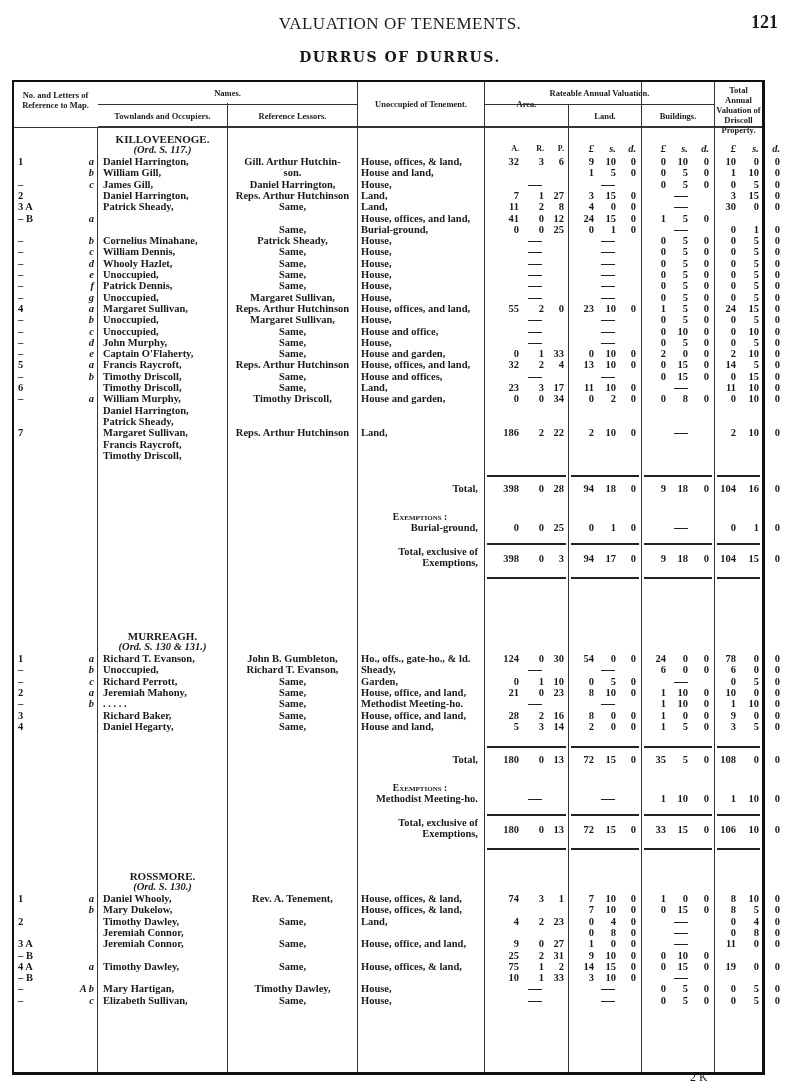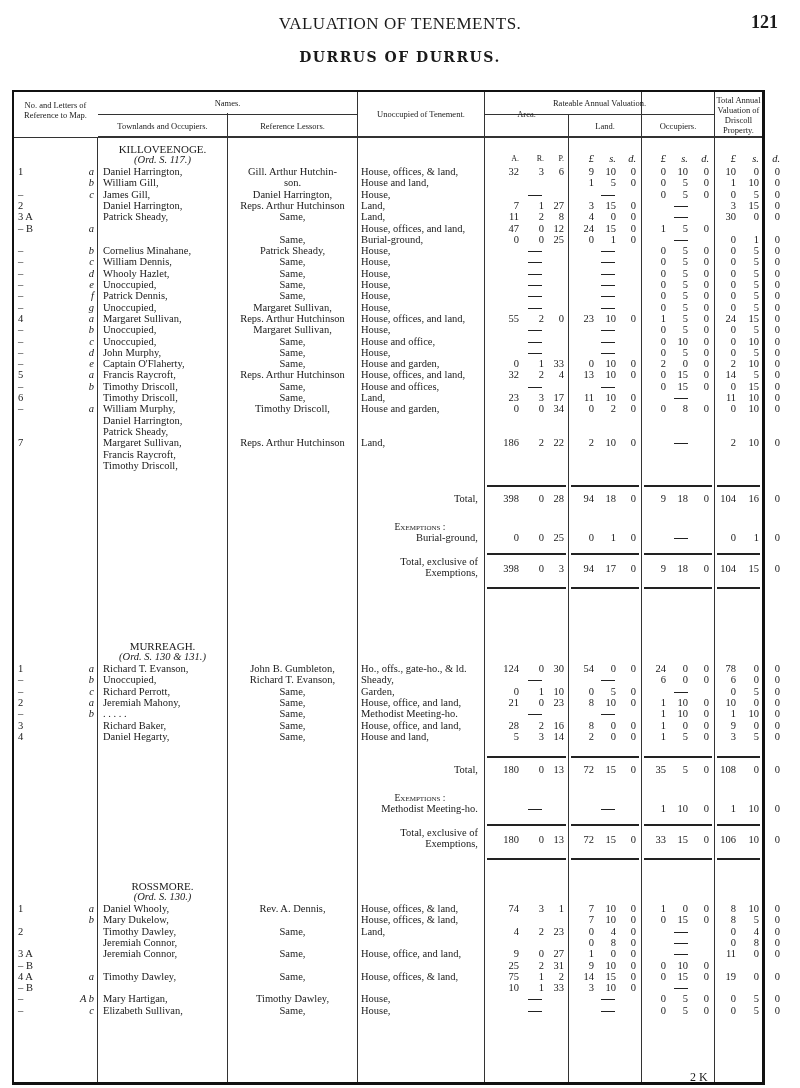--- a/index.html
+++ b/index.html
@@ -8,22 +8,22 @@
   .page-title { position: absolute; top: 14px; left: 0; width: 800px; text-align: center;
                 font-size: 17px; letter-spacing: 0.5px; font-family: "Liberation Serif", serif; }
   .page-number { position: absolute; top: 12px; right: 22px; font-size: 18px; font-weight: bold;
                  font-family: "Liberation Serif", serif; }
   .parish-title { position: absolute; top: 49px; left: 0; width: 800px; text-align: center;
                   font-size: 14px; font-weight: bold; letter-spacing: 1.5px;
                   font-family: "DejaVu Serif", serif; }
   .sheet-sig { position: absolute; top: 1070px; left: 690px; font-size: 12px;
                font-family: "Liberation Serif", serif; }
 
-  .frame { position: absolute; left: 12px; top: 90px; width: 748px; height: 990px;
-           border: 2px solid #111; border-bottom-width: 3px; border-right-width: 3px; }
+  .frame { position: absolute; left: 12px; top: 80px; width: 748px; height: 990px;
+           border: 2px solid #111; border-bottom-width: 3px; border-right-width: 3px; font-weight: bold; }
   .vline { position: absolute; top: 0; bottom: 0; border-left: 1px solid #333; }
   .hline { position: absolute; border-top: 1px solid #333; }
   .hthick { position: absolute; border-top: 2px solid #222; }
 
   .hd { position: absolute; font-size: 8.5px; text-align: center; line-height: 10px;
         font-family: "Liberation Serif", serif; }
 
   .t { position: absolute; font-size: 10.5px; line-height: 12px; white-space: nowrap;
        font-family: "Liberation Serif", serif; }
   .c { text-align: center; }
@@ -60,21 +60,21 @@
   <div style="position:absolute; left:213px; top:0; width:2px; height:21px; background:#fff; z-index:0"></div>
 
   <div class="hd" style="left:0; width:83px; top:8px">No. and Letters of Reference to Map.</div>
   <div class="hd" style="left:84px; width:259px; top:6px">Names.</div>
   <div class="hd" style="left:84px; width:129px; top:29px">Townlands and Occupiers.</div>
   <div class="hd" style="left:214px; width:129px; top:29px">Reference Lessors.</div>
   <div class="hd" style="left:344px; width:126px; top:17px">Unoccupied of Tenement.</div>
   <div class="hd" style="left:471px; width:83px; top:17px">Area.</div>
   <div class="hd" style="left:471px; width:229px; top:6px">Rateable Annual Valuation.</div>
   <div class="hd" style="left:555px; width:72px; top:29px">Land.</div>
-  <div class="hd" style="left:628px; width:72px; top:29px">Occupiers.</div>
+  <div class="hd" style="left:628px; width:72px; top:29px">Buildings.</div>
   <div class="hd" style="left:701px; width:47px; top:3px">Total Annual Valuation of Driscoll Property.</div>
 
   <div id="body-layer">
       <div class="t c" style="left:84px; width:129px; top:51px; font-size:11px">KILLOVEENOGE.</div>
       <div class="t c it" style="left:84px; width:129px; top:62px">(Ord. S. 117.)</div>
       <div class="num" style="left:481px;width:24px;top:61px;font-size:8px">A.</div>
       <div class="num" style="left:506px;width:24px;top:61px;font-size:8px">R.</div>
       <div class="num" style="left:526px;width:24px;top:61px;font-size:8px">P.</div>
       <div class="num it" style="left:556px;width:24px;top:61px">£</div>
       <div class="num it" style="left:578px;width:24px;top:61px">s.</div>
@@ -157,21 +157,21 @@
       <div class="num" style="left:598px; width:24px; top:119.19999999999999px">0</div>
       <div class="dash" style="left:659.5px; top:125.19999999999999px"></div>
       <div class="num" style="left:698px; width:24px; top:119.19999999999999px">30</div>
       <div class="num" style="left:721px; width:24px; top:119.19999999999999px">0</div>
       <div class="num" style="left:742px; width:24px; top:119.19999999999999px">0</div>
       <div class="t" style="left:4px; width:30px; top:130.5px">– B</div>
       <div class="t it" style="left:50px; width:30px; top:130.5px; text-align:right">a</div>
       <div class="t" style="left:89px; top:130.5px"></div>
       <div class="t c" style="left:214px; width:129px; top:130.5px"></div>
       <div class="t" style="left:347px; top:130.5px">House, offices, and land,</div>
-      <div class="num" style="left:481px; width:24px; top:130.5px">47</div>
+      <div class="num" style="left:481px; width:24px; top:130.5px">41</div>
       <div class="num" style="left:506px; width:24px; top:130.5px">0</div>
       <div class="num" style="left:526px; width:24px; top:130.5px">12</div>
       <div class="num" style="left:556px; width:24px; top:130.5px">24</div>
       <div class="num" style="left:578px; width:24px; top:130.5px">15</div>
       <div class="num" style="left:598px; width:24px; top:130.5px">0</div>
       <div class="num" style="left:628px; width:24px; top:130.5px">1</div>
       <div class="num" style="left:650px; width:24px; top:130.5px">5</div>
       <div class="num" style="left:671px; width:24px; top:130.5px">0</div>
       <div class="t" style="left:4px; width:30px; top:141.8px"></div>
       <div class="t it" style="left:50px; width:30px; top:141.8px; text-align:right"></div>
@@ -628,21 +628,21 @@
       <div class="num" style="left:742px; width:24px; top:742.0999999999997px">0</div>
       <div class="hthick" style="left:473px; width:79px; top:766.0999999999997px"></div>
       <div class="hthick" style="left:557px; width:68px; top:766.0999999999997px"></div>
       <div class="hthick" style="left:630px; width:68px; top:766.0999999999997px"></div>
       <div class="hthick" style="left:703px; width:43px; top:766.0999999999997px"></div>
       <div class="t c" style="left:84px; width:129px; top:788px; font-size:11px">ROSSMORE.</div>
       <div class="t c it" style="left:84px; width:129px; top:799px">(Ord. S. 130.)</div>
       <div class="t" style="left:4px; width:30px; top:811px">1</div>
       <div class="t it" style="left:50px; width:30px; top:811px; text-align:right">a</div>
       <div class="t" style="left:89px; top:811px">Daniel Whooly,</div>
-      <div class="t c" style="left:214px; width:129px; top:811px">Rev. A. Dennis,</div>
+      <div class="t c" style="left:214px; width:129px; top:811px">Rev. A. Tenement,</div>
       <div class="t" style="left:347px; top:811px">House, offices, &amp; land,</div>
       <div class="num" style="left:481px; width:24px; top:811px">74</div>
       <div class="num" style="left:506px; width:24px; top:811px">3</div>
       <div class="num" style="left:526px; width:24px; top:811px">1</div>
       <div class="num" style="left:556px; width:24px; top:811px">7</div>
       <div class="num" style="left:578px; width:24px; top:811px">10</div>
       <div class="num" style="left:598px; width:24px; top:811px">0</div>
       <div class="num" style="left:628px; width:24px; top:811px">1</div>
       <div class="num" style="left:650px; width:24px; top:811px">0</div>
       <div class="num" style="left:671px; width:24px; top:811px">0</div>

